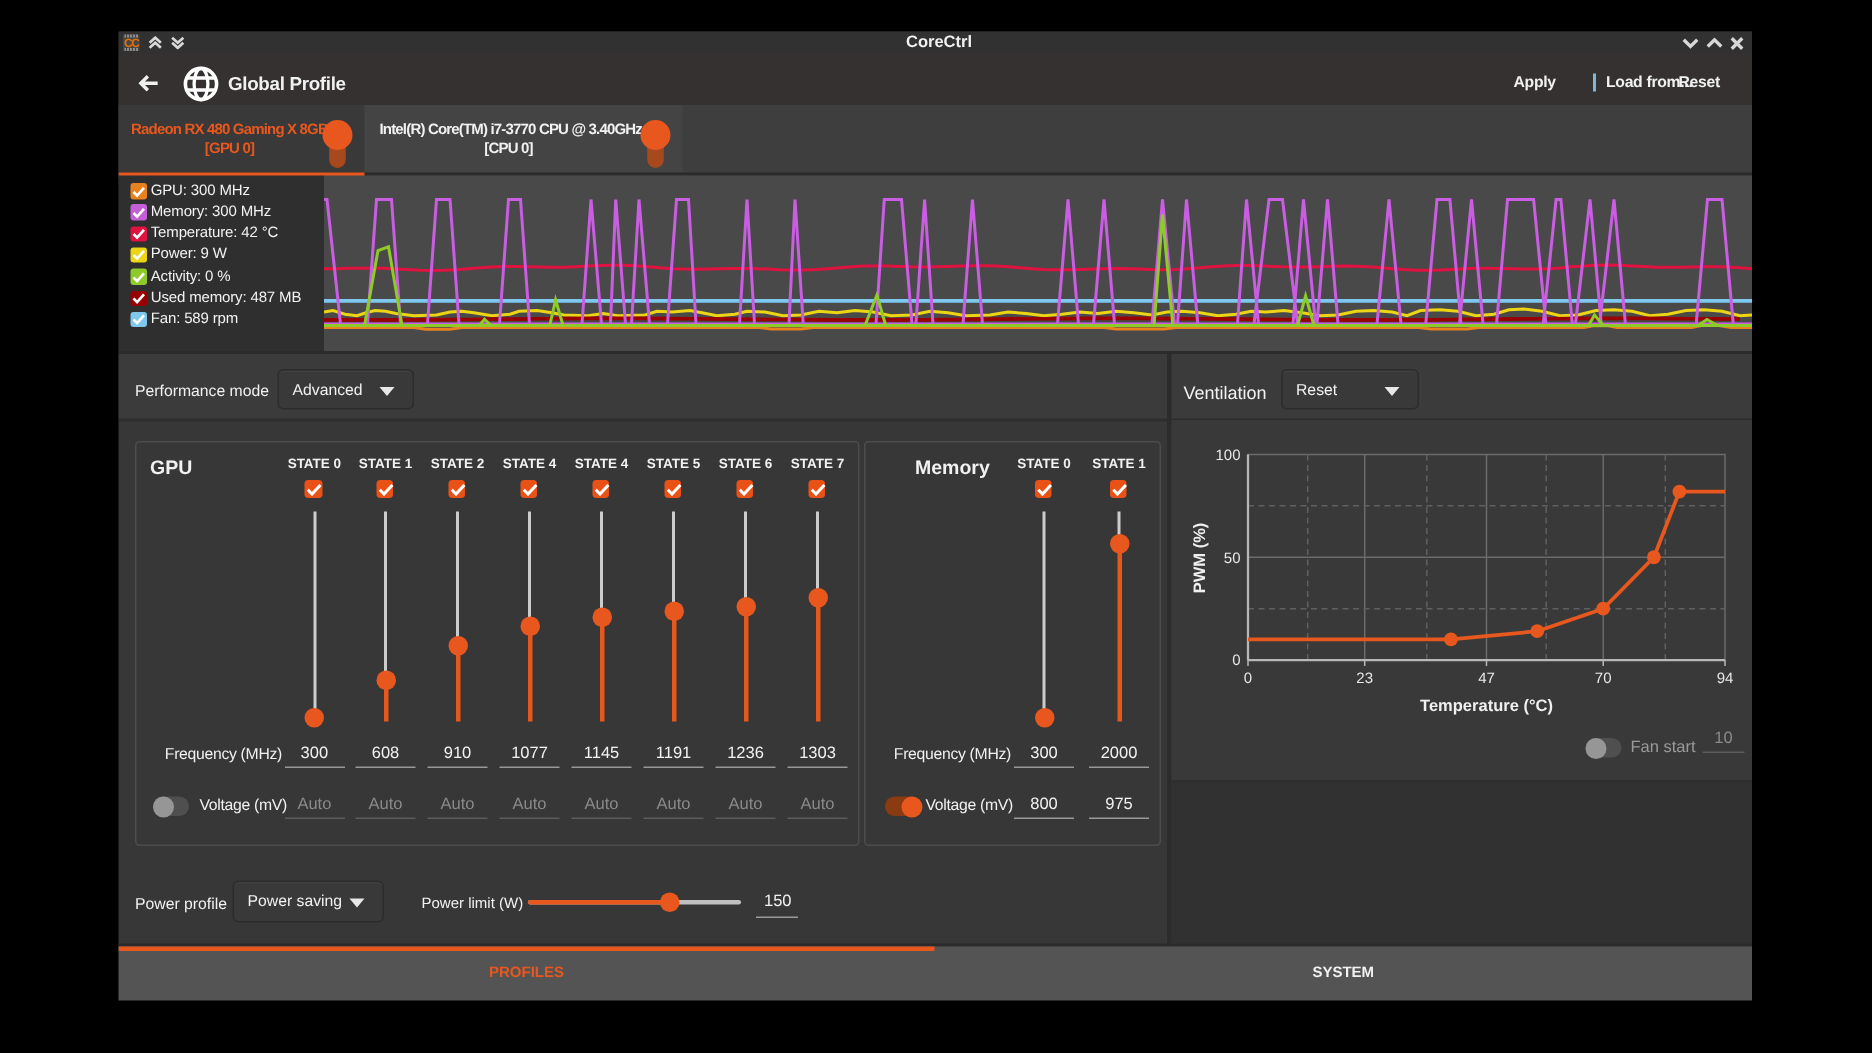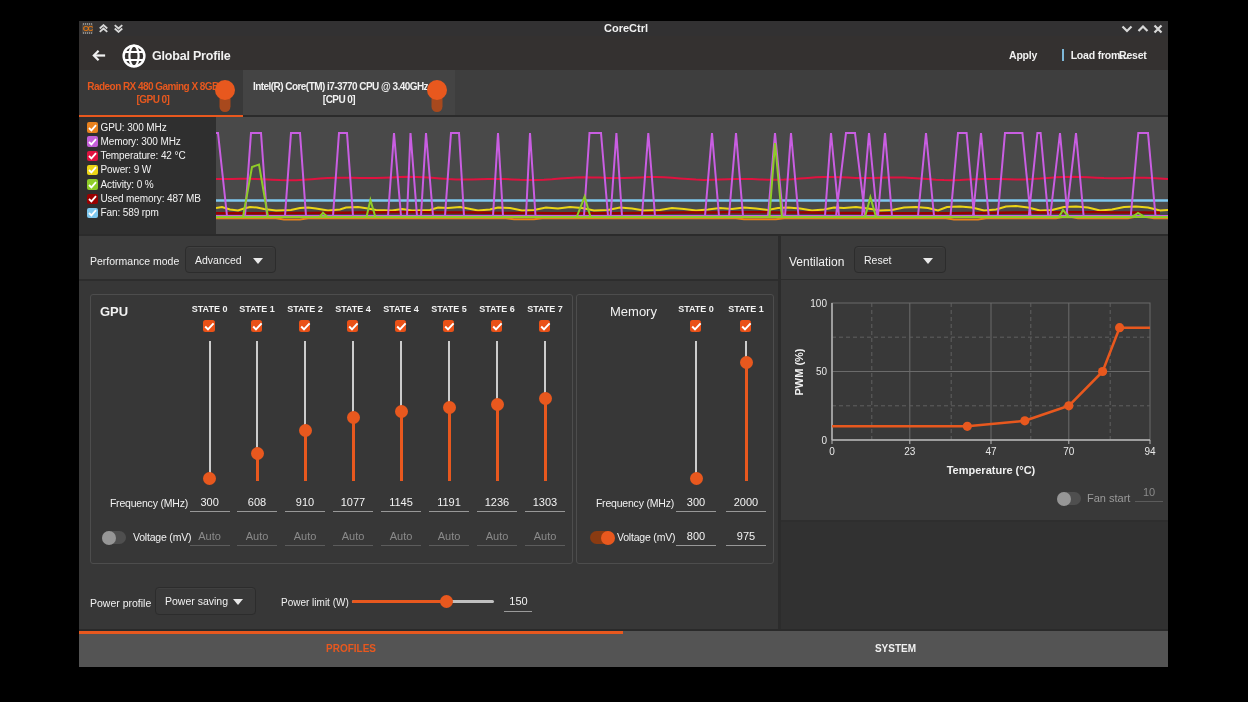--- a/index.html
+++ b/index.html
@@ -289,21 +289,21 @@
 <div class="abs" style="left:453.0px;top:46px;width:2px;height:57.5px;background:#cccccc;"></div>
 <div class="abs" style="left:452.5px;top:103.5px;width:3px;height:82.5px;background:#e8581e;"></div>
 <div class="abs" style="left:447.5px;top:97.0px;width:13px;height:13px;border-radius:50%;background:#e8581e;"></div>
 <div class="freq" style="left:434.0px;top:201px;">1303</div>
 <div class="auto" style="left:434.0px;top:235px;">Auto</div>
 <div class="abs txt" style="left:4px;top:202px;width:93px;font-size:10.5px;letter-spacing:-0.2px;text-align:right;white-space:nowrap;">Frequency (MHz)</div>
 <div class="toggle-off" style="left:11px;top:236px;"></div>
 <div class="abs txt" style="left:42px;top:236px;font-size:10.5px;letter-spacing:-0.2px;white-space:nowrap;">Voltage (mV)</div>
 </div>
   <div id="mem-panel" class="abs" style="left:497px;top:273px;width:196px;height:268px;border:1px solid #4d4d4d;border-radius:3px;">
-<div class="abs txt" style="left:8px;top:9px;font-size:13px;font-weight:normal;padding-left:25px;">Memory</div>
+<div class="abs txt" style="left:8px;top:9px;font-size:13px;font-weight:bold;padding-left:25px;">Memory</div>
 <div class="state-lbl" style="left:95.0px;top:9px;">STATE 0</div>
 <div class="chk" style="left:112.5px;top:25px;">
         <svg width="11" height="9" viewBox="0 0 11 9" style="position:absolute;left:1px;top:2px;">
           <path d="M1.2 4.5 L4 7.4 L9.6 1.4" fill="none" stroke="#fff" stroke-width="2"></path>
         </svg>
       </div>
 <div class="abs" style="left:118.0px;top:46px;width:2px;height:137.0px;background:#cccccc;"></div>
 <div class="abs" style="left:117.5px;top:183.0px;width:3px;height:3.0px;background:#e8581e;"></div>
 <div class="abs" style="left:112.5px;top:176.5px;width:13px;height:13px;border-radius:50%;background:#e8581e;"></div>
 <div class="freq" style="left:99.0px;top:201px;">300</div>

